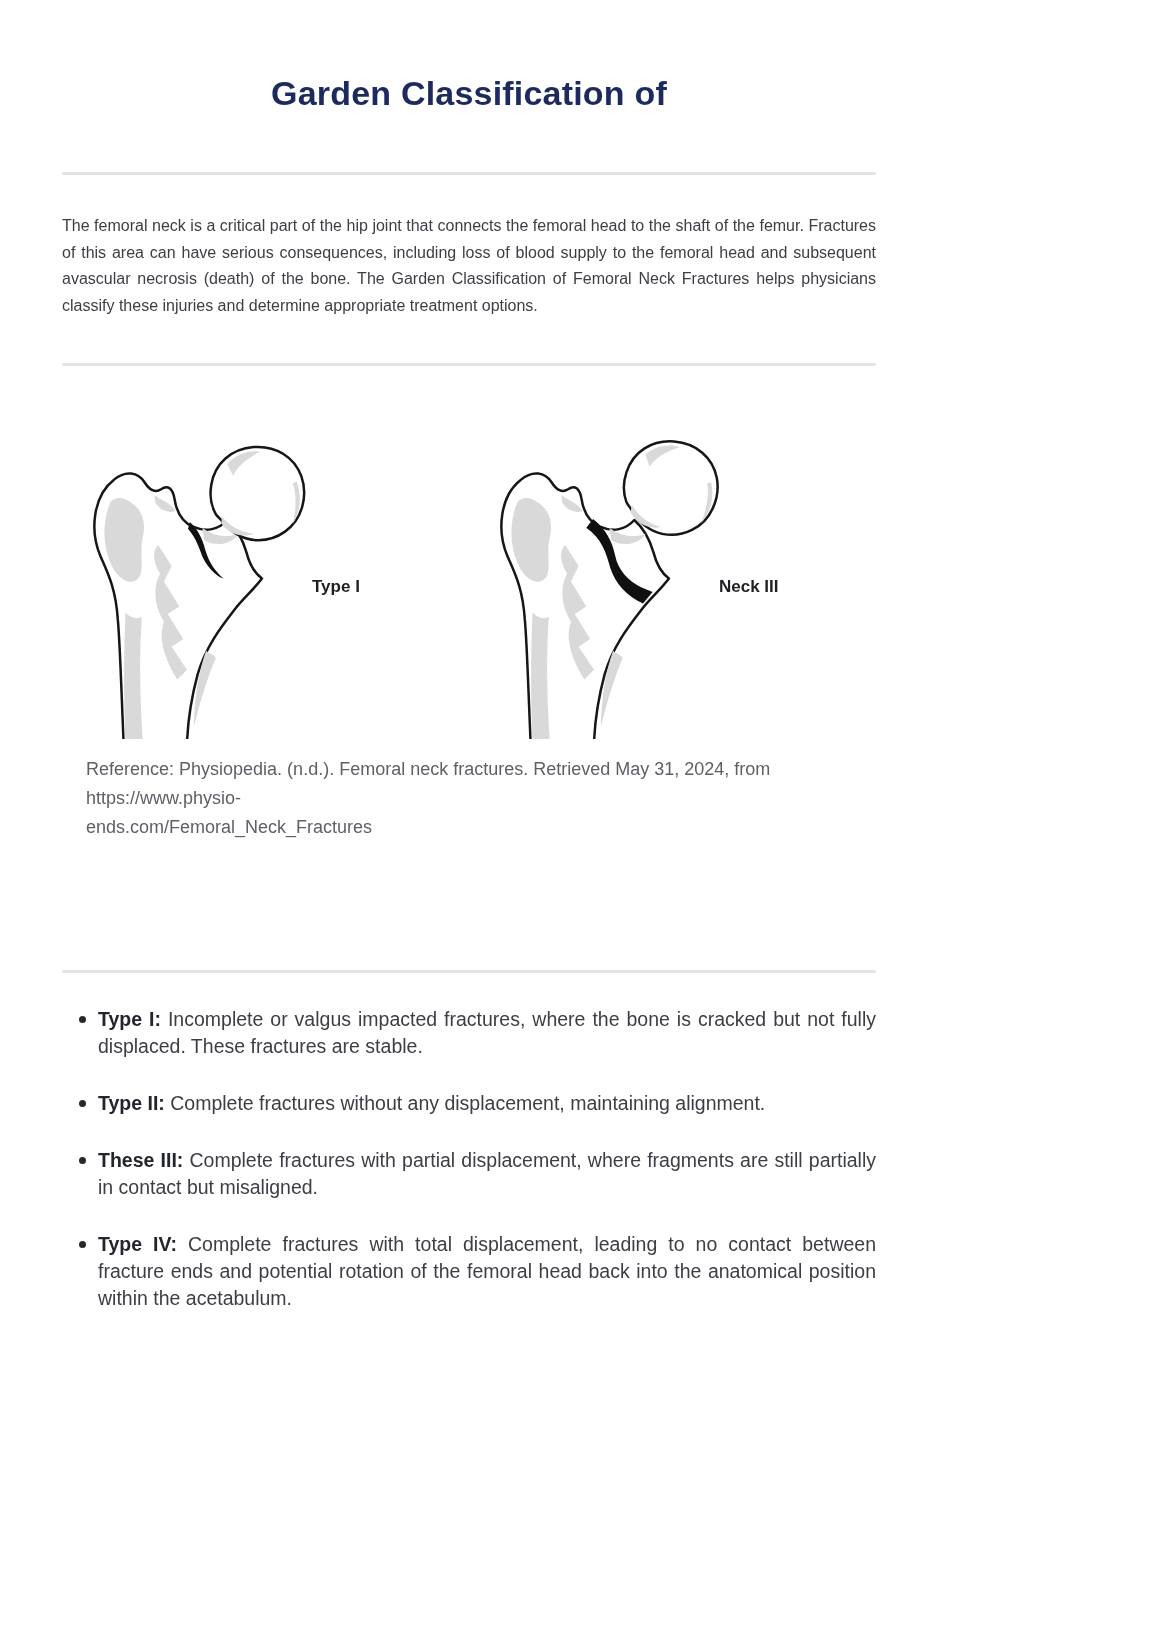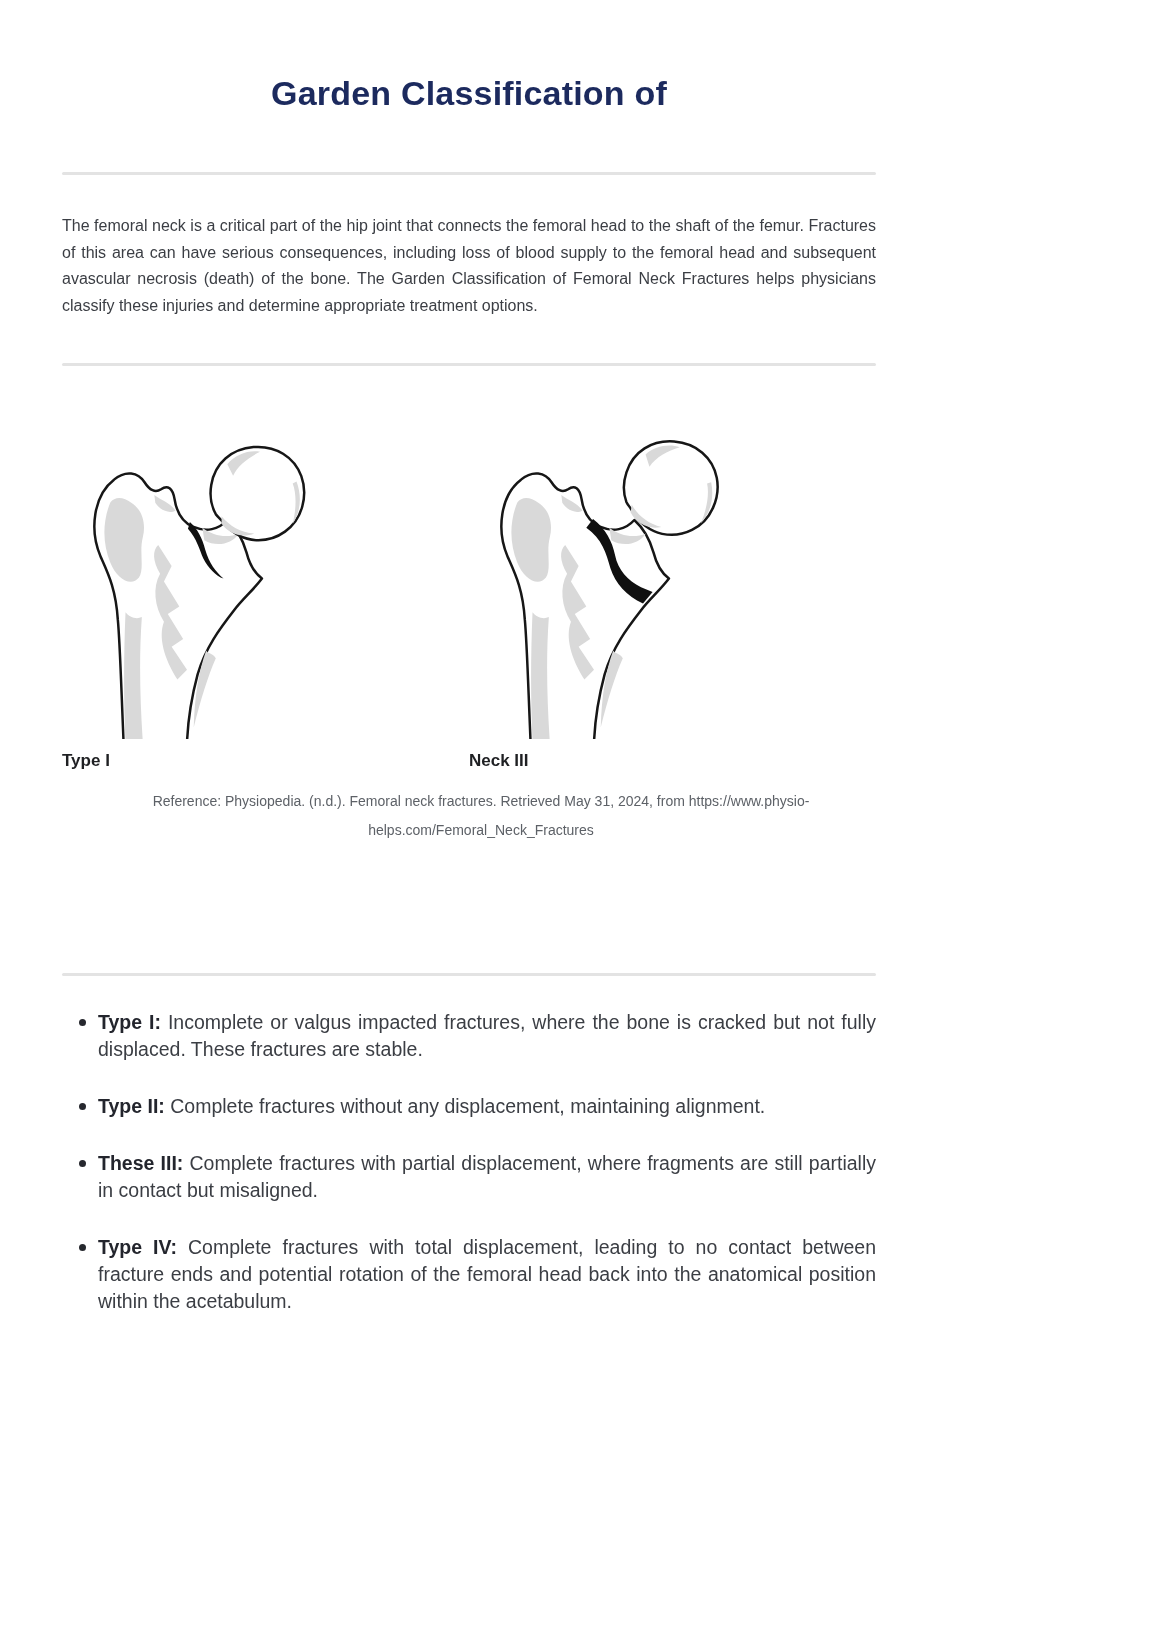--- a/index.html
+++ b/index.html
@@ -41,36 +41,36 @@
   }
 
   .figure-row {
     margin-top: 56px;
     display: flex;
     justify-content: space-between;
   }
   .figure-col {
     flex: 1 1 0;
     display: flex;
-    flex-direction: column;
+    flex-direction: row;
+    align-items: center;
   }
   .figure-col svg.femur { width: 250px; height: 317px; display: block; }
   .figure-label {
     margin-top: 12px;
     font-size: 17px;
     font-weight: 700;
     color: var(--color-label_text, #1f2023);
   }
 
   .reference {
     margin: 16px 0 0 24px;
-    font-size: 14px;
+    font-size: 18px;
     line-height: 29px;
     color: var(--color-reference_text, #5d6167);
-    text-align: center;
   }
 
   .type-list {
     list-style: none;
     margin: 33px 0 0 0;
     padding: 0;
   }
   .type-list li {
     position: relative;
     padding-left: 36px;
@@ -157,21 +157,21 @@
           <path style="fill:var(--color-fracture,#101010)" d="M129 101 C142 111 149 124 152 139 C155 154 165 165 179 172 L191 177 L181 189 C164 181 152 168 147 152 C143 137 138 121 122 110 Z"></path>
         </svg>
         <div class="figure-label">Neck III</div>
       </div>
 
 
     </div>
 
     <p class="reference">
       <span>Reference: Physiopedia. (n.d.). Femoral neck fractures. Retrieved May 31, 2024, from https://www.physio-</span><br>
-      <span>helps.com/Femoral_Neck_Fractures</span>
+      <span>ends.com/Femoral_Neck_Fractures</span>
     </p>
 
     <div class="divider d3"></div>
 
     <ul class="type-list">
       <li>
         <strong>Type I:</strong>
         <span>Incomplete or valgus impacted fractures, where the bone is cracked but not fully displaced. These fractures are stable.</span>
       </li>
       <li>

